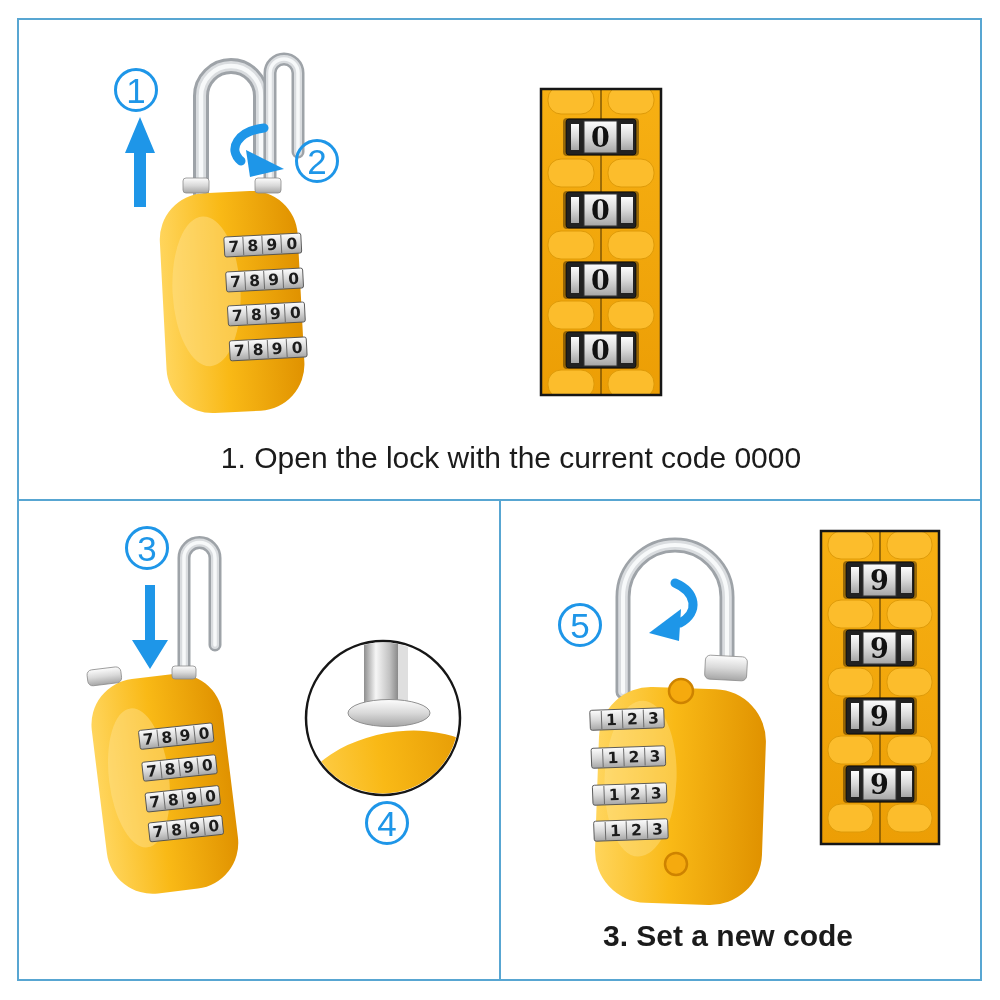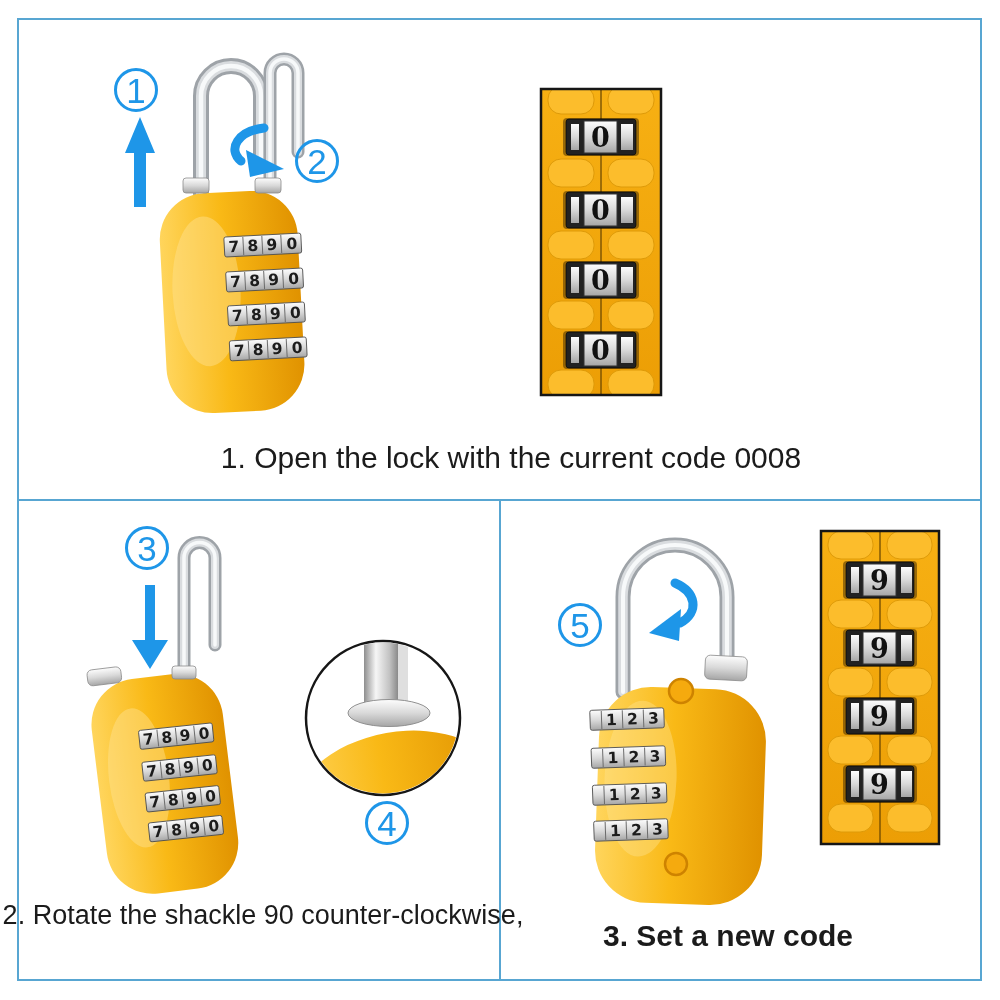--- a/index.html
+++ b/index.html
@@ -381,19 +381,19 @@
       </g>
     </g>
   </svg>
 
   <div class="badge" style="left:114px;top:68px">1</div>
   <div class="badge" style="left:295px;top:139px">2</div>
   <div class="badge" style="left:125px;top:526px">3</div>
   <div class="badge" style="left:365px;top:801px">4</div>
   <div class="badge" style="left:558px;top:603px">5</div>
 
-  <div class="caption" id="cap1">1. Open the lock with the current code 0008</div>
+  <div class="caption" id="cap1">1. Open the lock with the current code 0000</div>
   <div class="caption" id="cap2">
-    <span>2. Rotate the shackle 90 counter-clockwise,</span><br>
+    <br>
   </div>
   <div class="caption" id="cap3">3. Set a new code</div>
 
 </div>
 
 </body></html>

